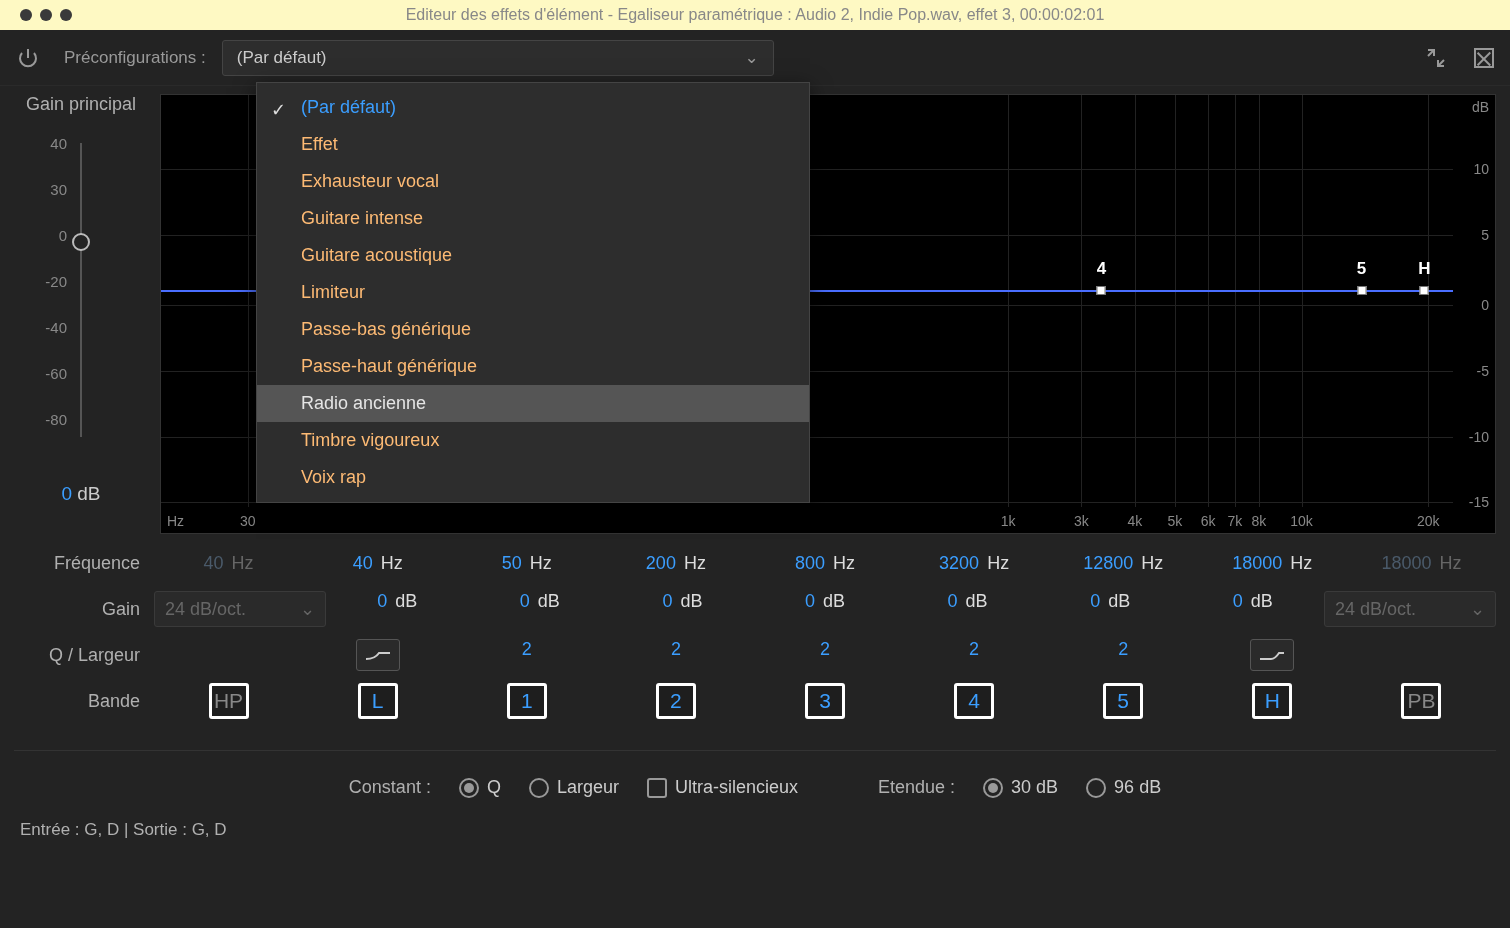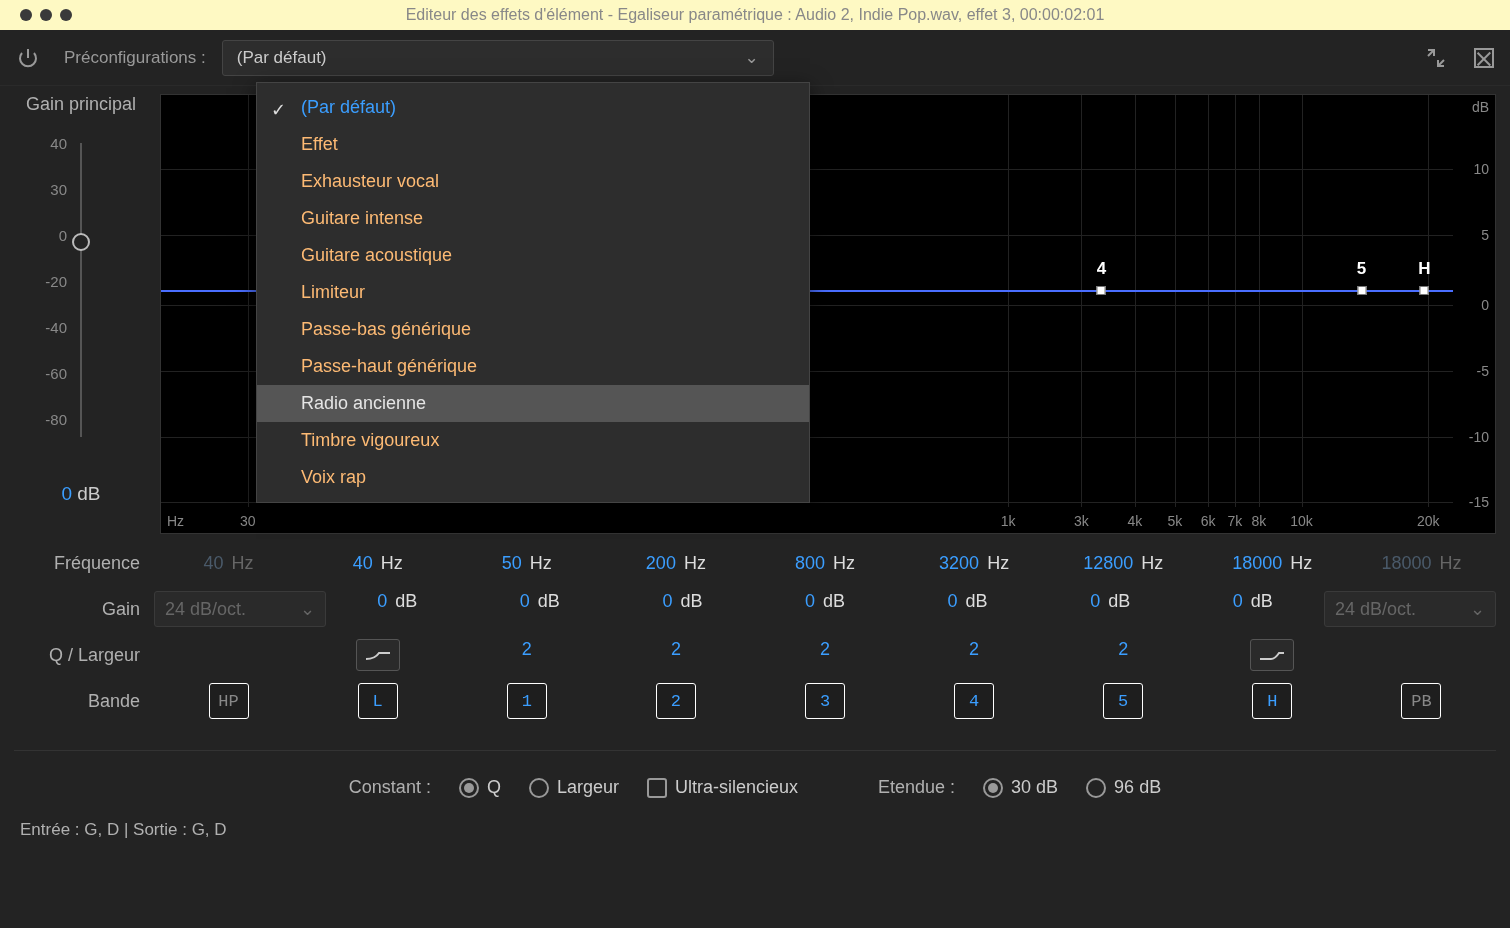--- a/index.html
+++ b/index.html
@@ -54,21 +54,21 @@
   .params { padding: 6px 14px 18px 14px; }
   .param-row { display: flex; align-items: center; height: 46px; }
   .row-label { width: 140px; text-align: right; padding-right: 14px; color: #b0b0b0; font-size: 18px; }
   .cells { flex: 1; display: flex; }
   .cell { flex: 1; text-align: center; font-size: 18px; }
   .val-num { color: #3b9eff; }
   .val-unit { color: #ddd; margin-left: 3px; }
   .dim .val-num { color: #4a5a6a; }
   .dim .val-unit { color: #666; }
   .oct-select { display: inline-flex; align-items: center; justify-content: space-between; background: #2a2a2a; border: 1px solid #3a3a3a; height: 36px; min-width: 172px; padding: 0 10px; border-radius: 3px; color: #666; }
-  .band-btn { display:inline-flex; align-items:center; justify-content:center; width: 40px; height: 36px; border: 1px solid #ffffff; background: #1e1e1e; color: #3b9eff; font-size: 17px; border-radius: 3px; font-family: Liberation Mono, monospace; }
+  .band-btn { display:inline-flex; align-items:center; justify-content:center; width: 40px; height: 36px; border: 3px solid #ffffff; background: #1e1e1e; color: #3b9eff; font-size: 21px; border-radius: 3px; }
   .band-btn.off { color: #888; }
   .shelf-btn { display:inline-flex; align-items:center; justify-content:center; width: 44px; height: 32px; border: 1px solid #555; background: #2a2a2a; border-radius: 3px; }
   .shelf-svg { width: 30px; height: 20px; }
   
   .sep { height: 1px; background: #333; margin: 8px 14px; }
   
   .bottom-opts { display: flex; align-items: center; justify-content: center; gap: 28px; padding: 18px 0 10px 0; font-size: 18px; color: #ccc; }
   .opt-label { color: #b0b0b0; }
   .radio { display:inline-flex; align-items:center; gap:8px; }
   .radio-dot { width: 20px; height: 20px; border-radius: 50%; border: 2px solid #999; display:inline-block; position:relative;}

